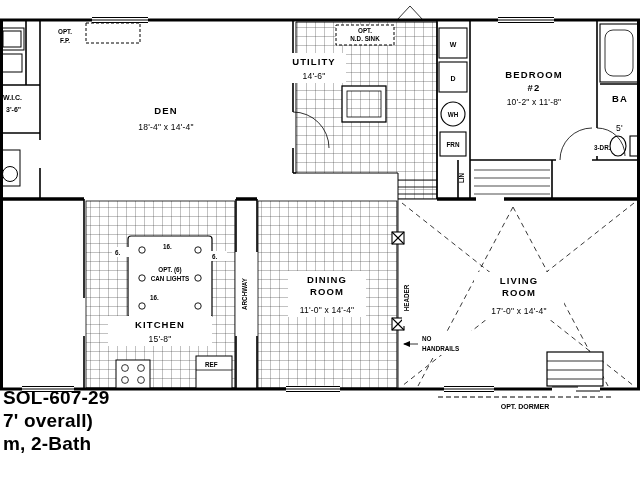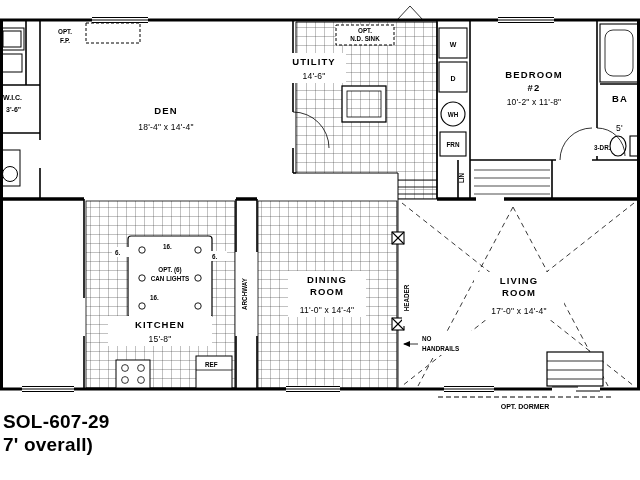--- a/index.html
+++ b/index.html
@@ -5,21 +5,21 @@
   html,body{margin:0;padding:0;background:#fff;}
   .stage{position:relative;width:640px;height:480px;background:#fff;overflow:hidden;
          font-family:"Liberation Sans",sans-serif;}
   .stage svg{position:absolute;left:0;top:0;}
   svg text{fill:#000;font-family:"Liberation Sans",sans-serif;}
   .room{font-size:9.5px;font-weight:700;letter-spacing:1.1px;}
   .dims{font-size:8.5px;letter-spacing:.2px;}
   .lbl{font-size:7px;font-weight:700;}
   .tiny{font-size:6.3px;font-weight:700;}
   .mid{text-anchor:middle;}
-  .caption{position:absolute;left:3px;top:410px;color:#000;
+  .caption{position:absolute;left:3px;top:386px;color:#000;
            font:700 19px/23px "Liberation Sans",sans-serif;letter-spacing:.2px;}
 </style>
 </head>
 <body>
 
 <div class="stage">
 <svg width="640" height="480" viewBox="0 0 640 480">
   <defs>
     <pattern id="tile" width="9" height="9" patternUnits="userSpaceOnUse">
       <path d="M9 0 H0 V9" fill="none" stroke="#303030" stroke-width="0.6"></path>
@@ -298,14 +298,15 @@
       <text x="519" y="284" class="room mid">LIVING</text>
       <text x="519" y="296" class="room mid">ROOM</text>
       <text x="519" y="314" class="dims mid">17'-0" x 14'-4"</text>
     </g>
   </g>
 </svg>
 
 <div class="caption">
   <div>SOL-607-29</div>
   <div>7' overall)</div>
+  <div>m, 2-Bath</div>
 </div>
 </div>
 
 </body></html>

